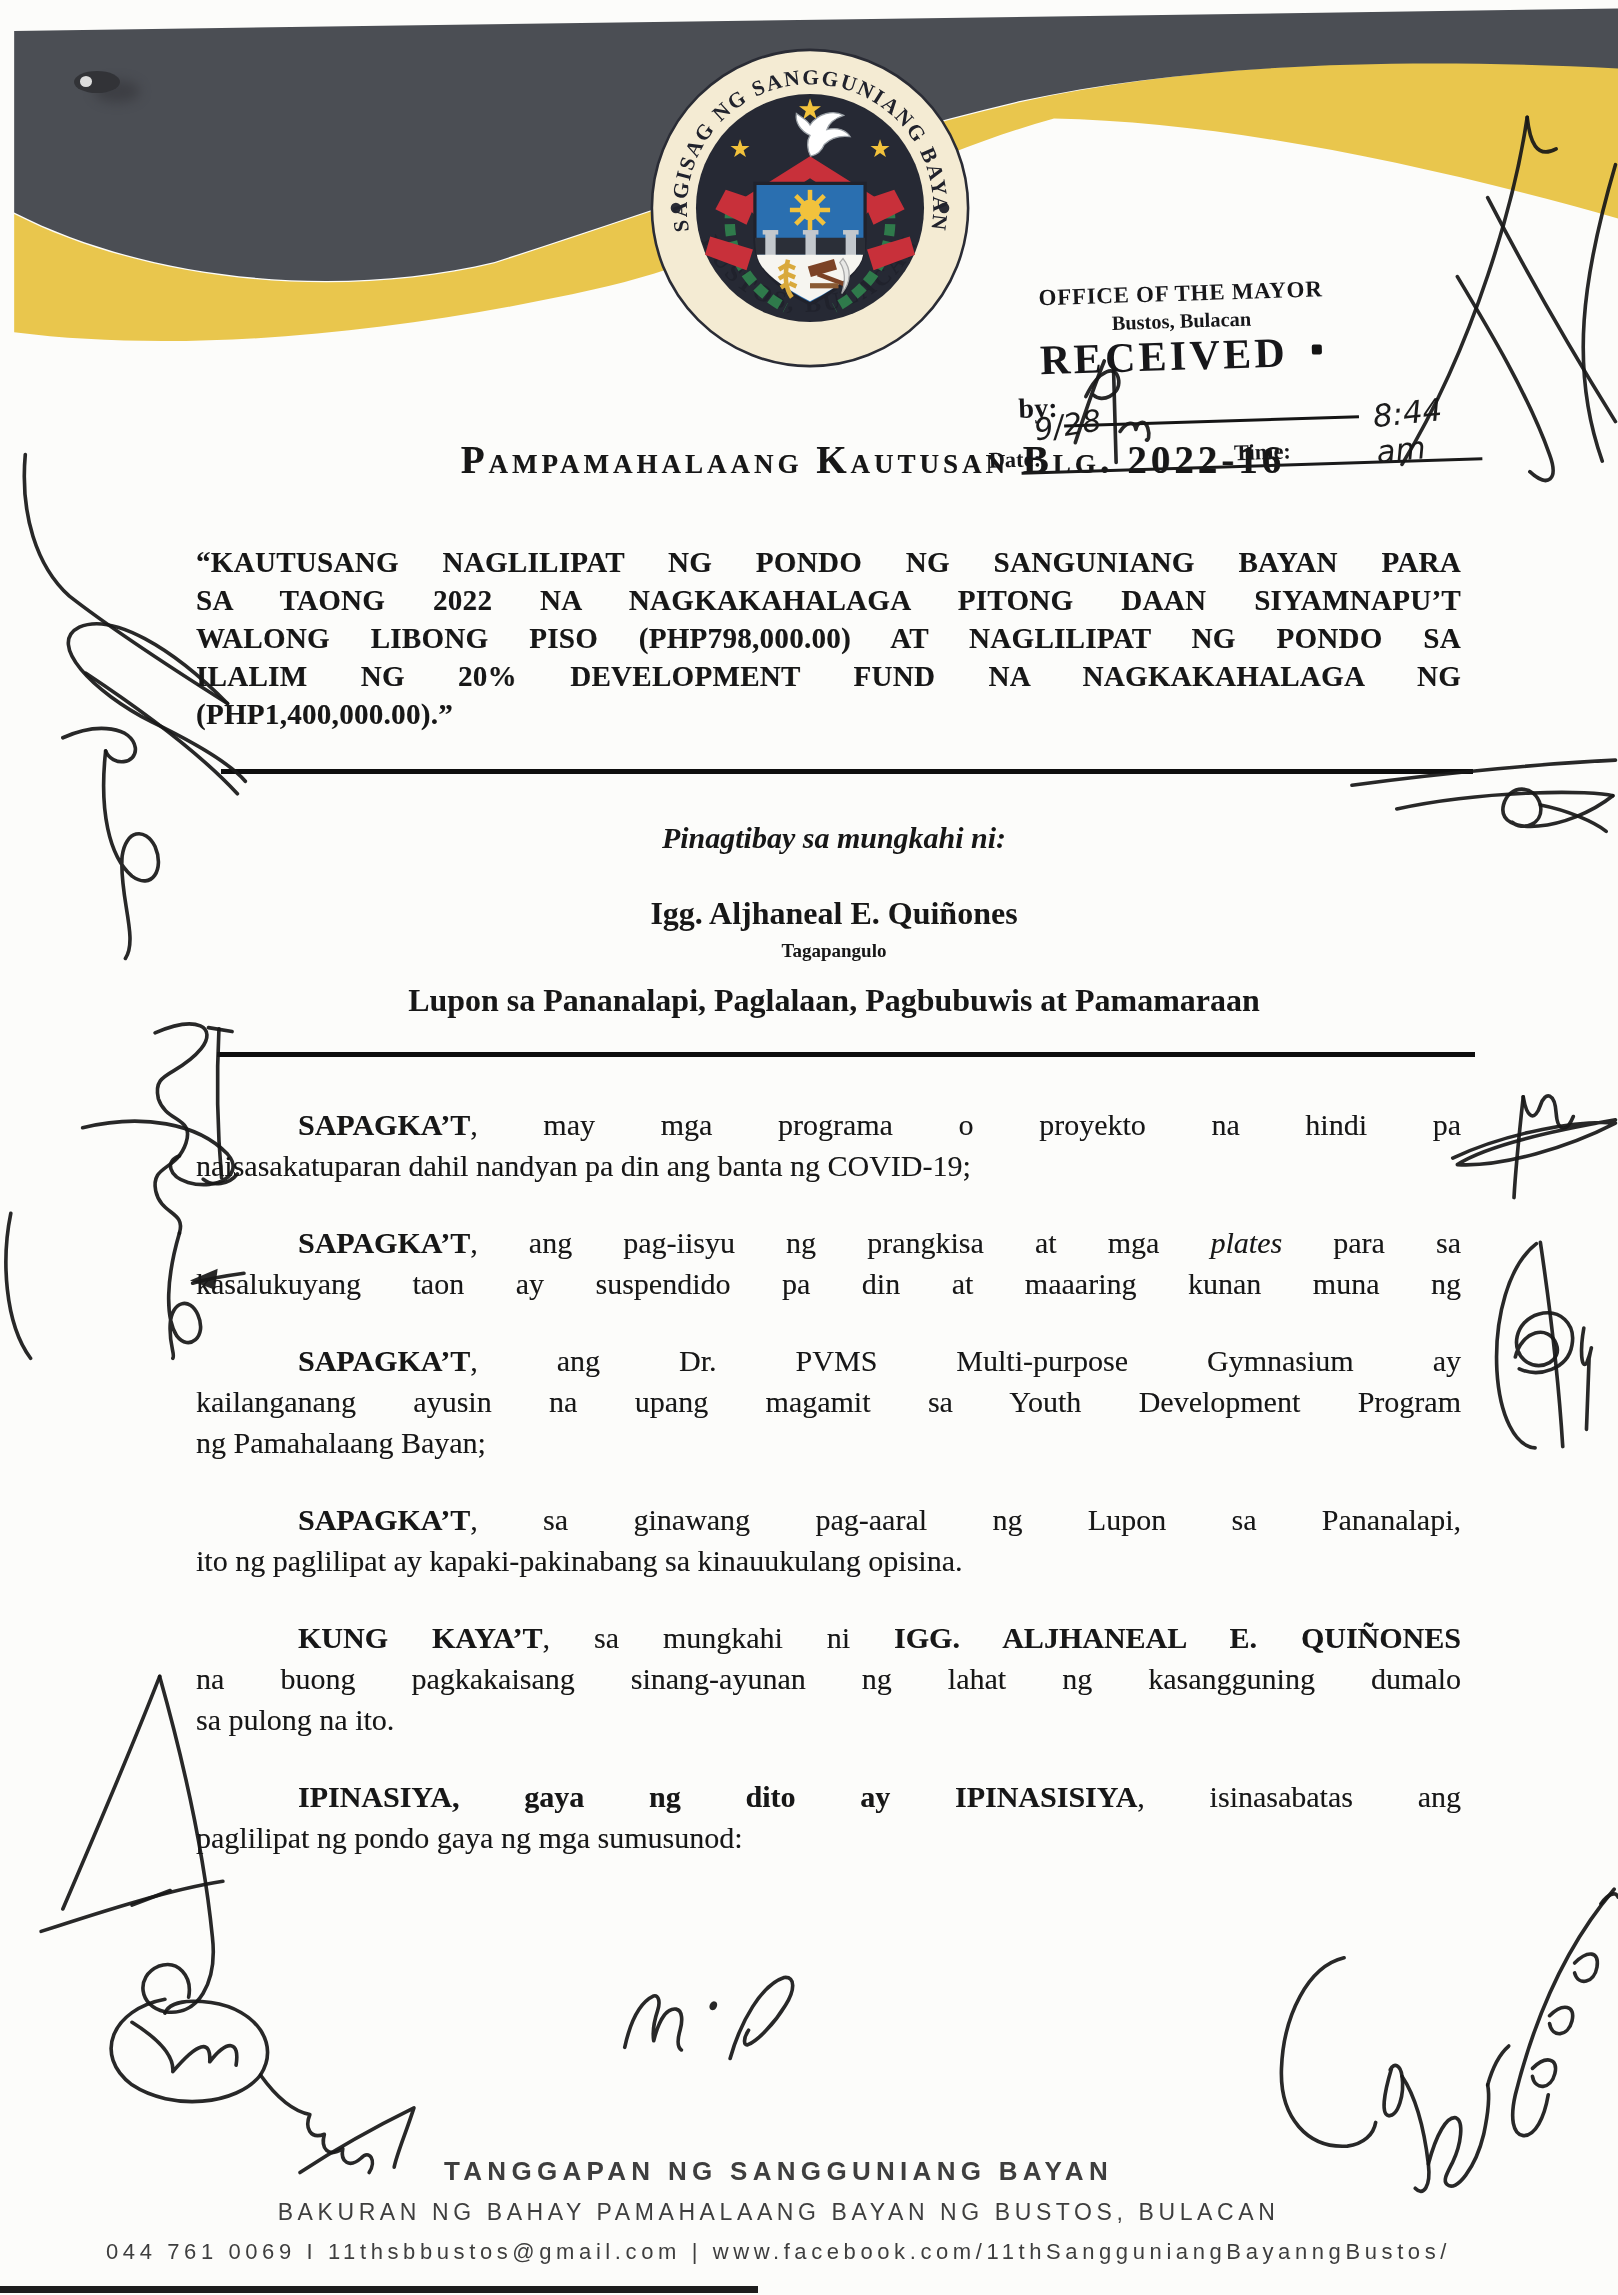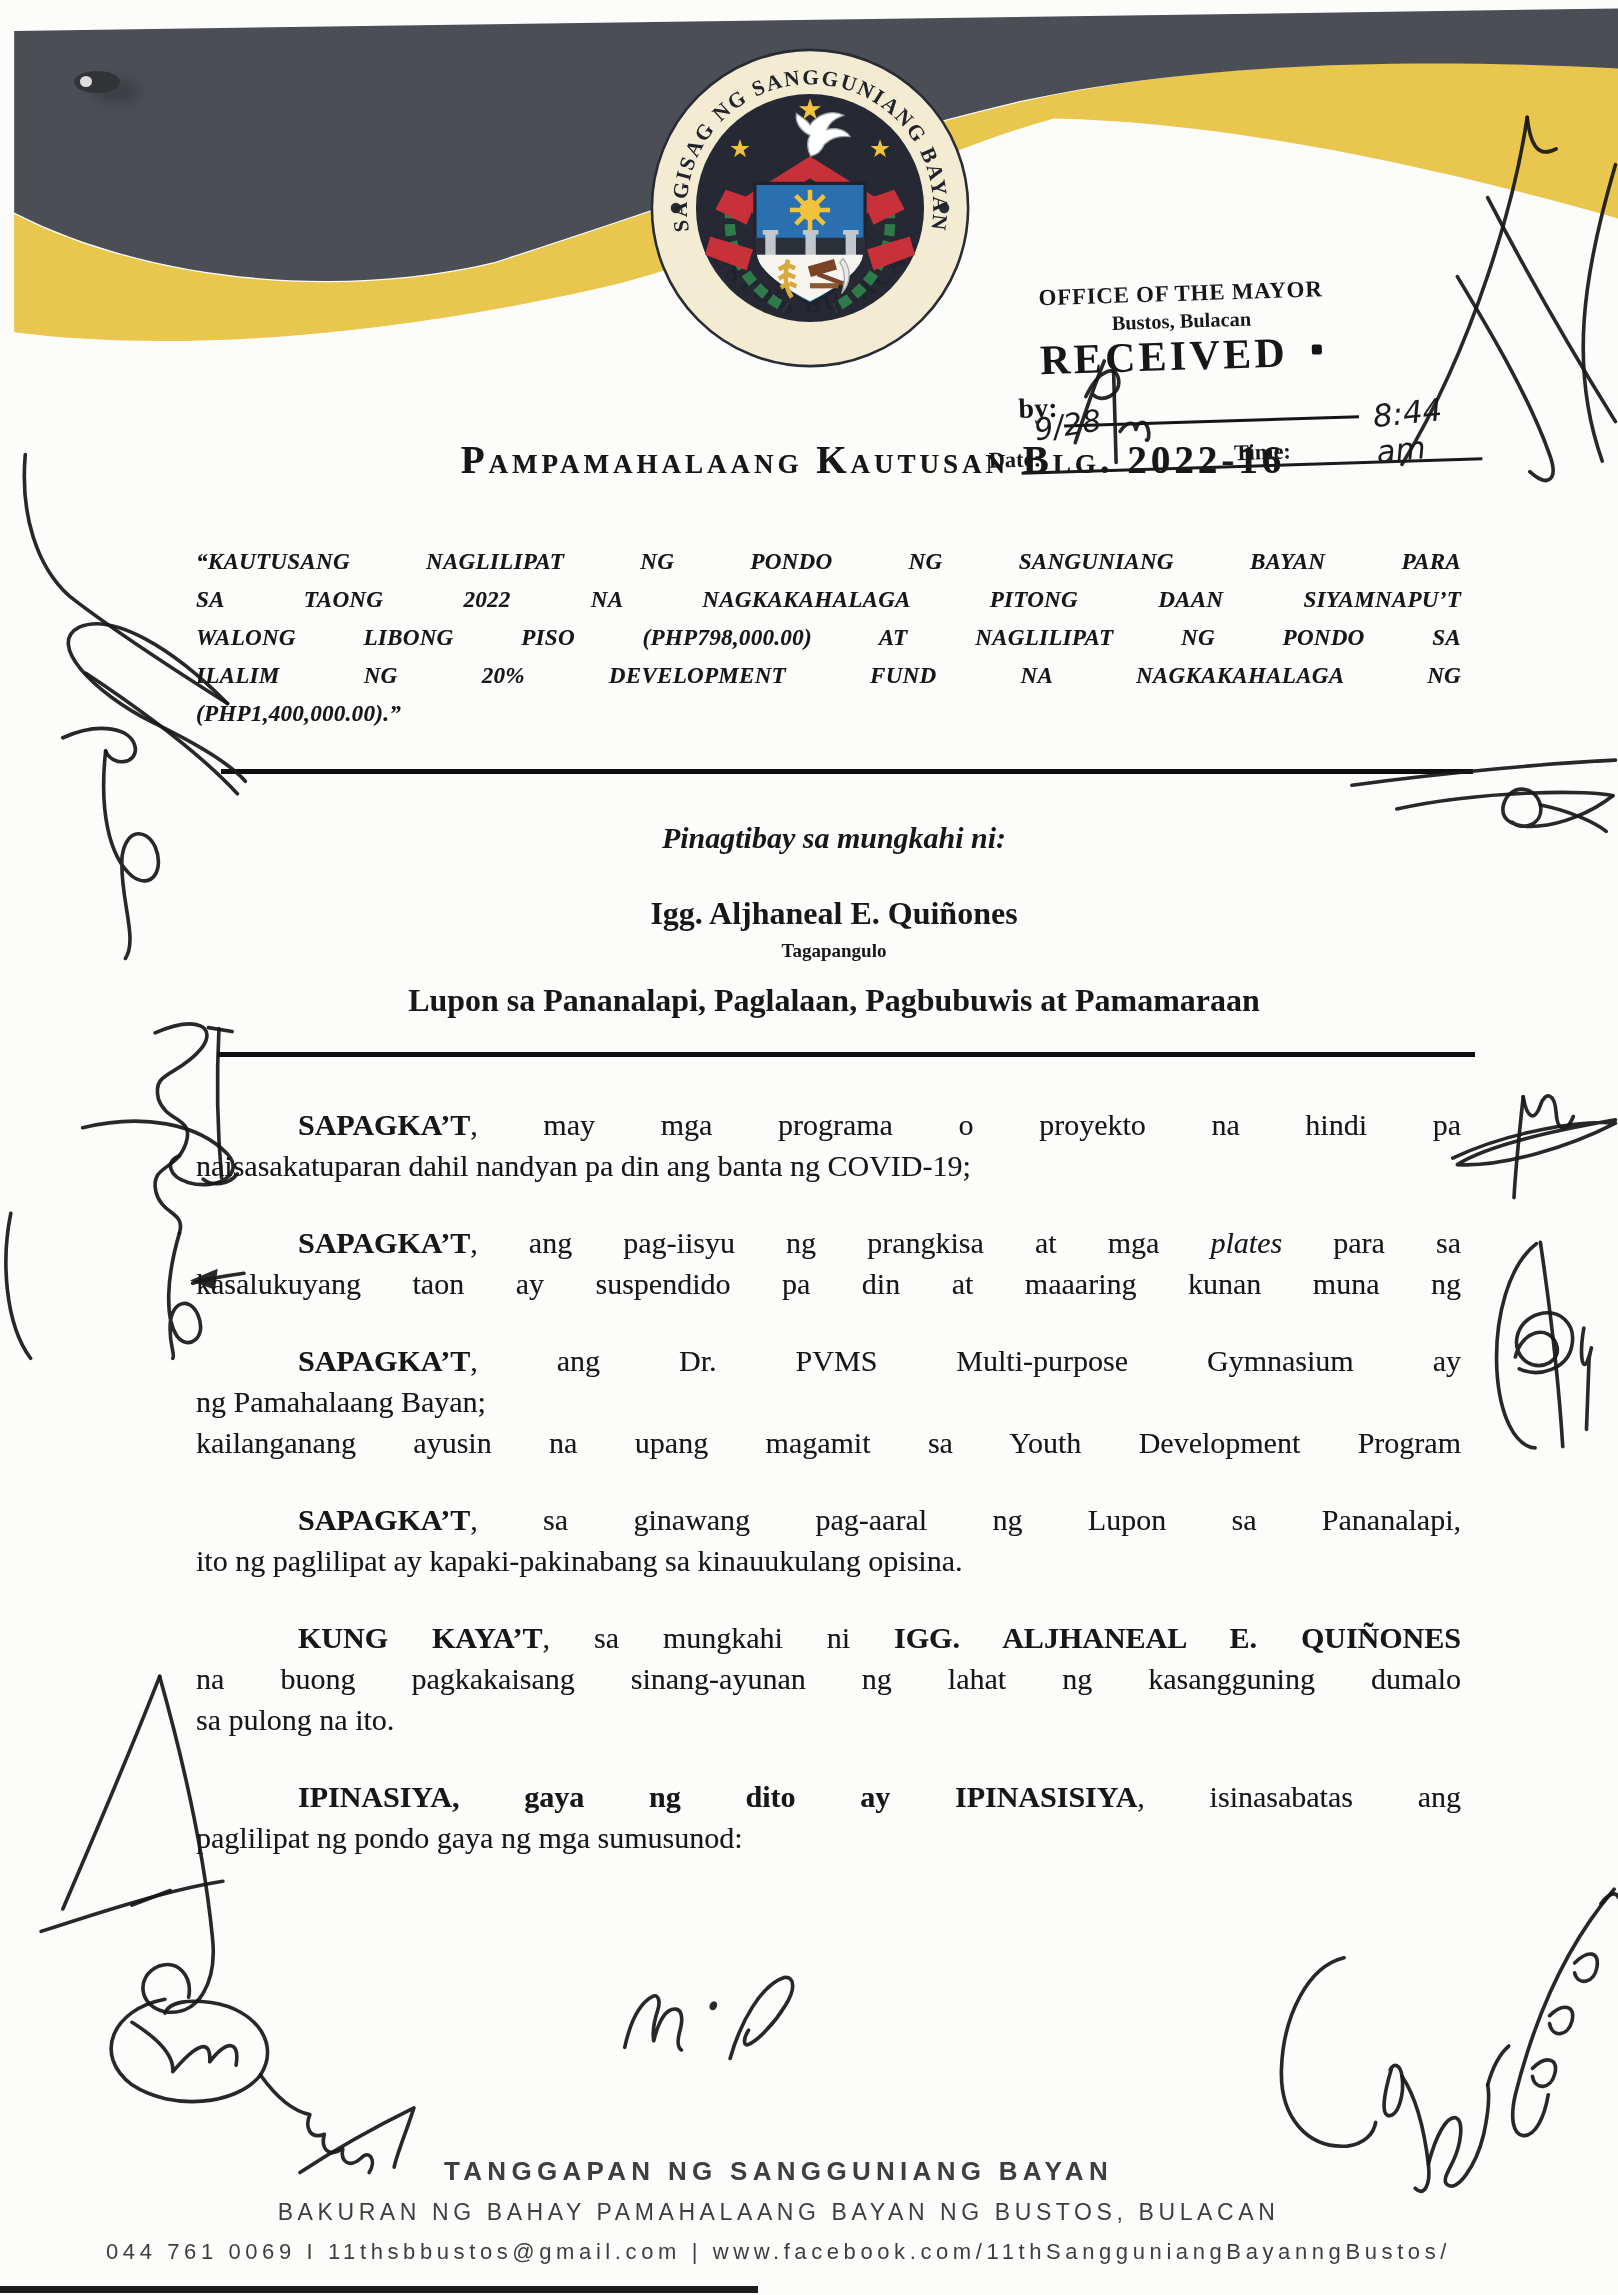--- a/index.html
+++ b/index.html
@@ -28,21 +28,21 @@
   .stamp .time-label{left:260px;top:165px;font-size:22.4px;font-weight:bold;}
   .stamp .dt-line{left:47px;top:190px;width:461px;height:3.3px;background:#1a1a1a;}
   .hand{font-family:"DejaVu Sans",sans-serif;font-style:italic;color:#1c1c1c;}
   .stamp .date-value{left:61px;top:127px;font-size:30px;transform:rotate(-7deg);}
   .stamp .time-value{left:401px;top:123px;font-size:31px;transform:rotate(-4deg);}
   
   #doc-title{left:237px;top:437px;width:1272px;text-align:center;z-index:4;
     font-variant:small-caps;font-weight:bold;font-size:39px;letter-spacing:4px;
     text-shadow:0.3px 0.3px 0 rgba(10,10,10,.45);}
   
-  #quote{left:196px;top:543px;width:1265px;z-index:4;font-size:23px;line-height:38px;font-style:italic;}
+  #quote{left:196px;top:543px;width:1265px;z-index:4;font-size:29px;line-height:38px;}
   .qline{text-align:justify;text-align-last:justify;font-weight:bold;letter-spacing:0.3px;
          text-shadow:0.3px 0.3px 0 rgba(10,10,10,.4);}
   .qline.last{text-align-last:left;}
   
   .rule{background:#0e0e0e;height:4.6px;z-index:4;}
   #rule1{left:221px;top:769px;width:1252px;}
   #rule2{left:217px;top:1052px;width:1258px;}
   
   .center-line{left:198px;width:1272px;text-align:center;z-index:4;}
   #lead-in{top:821px;font-size:30px;font-style:italic;font-weight:bold;}
@@ -196,22 +196,22 @@
       <div class="para">
         <div class="line first"><b>SAPAGKA’T</b><span>, may mga programa o proyekto na hindi pa</span></div>
         <div class="line last"><span>naisasakatuparan dahil nandyan pa din ang banta ng COVID-19;</span></div>
       </div>
       <div class="para">
         <div class="line first"><b>SAPAGKA’T</b><span>, ang pag-iisyu ng prangkisa at mga </span><i>plates</i><span> para sa</span></div>
         <div class="line"><span>kasalukuyang taon ay suspendido pa din at maaaring kunan muna ng</span></div>
       </div>
       <div class="para">
         <div class="line first"><b>SAPAGKA’T</b><span>, ang Dr. PVMS Multi-purpose Gymnasium ay</span></div>
+        <div class="line"><span>kailanganang ayusin na upang magamit sa Youth Development Program</span></div>
         <div class="line last"><span>ng Pamahalaang Bayan;</span></div>
-        <div class="line"><span>kailanganang ayusin na upang magamit sa Youth Development Program</span></div>
       </div>
       <div class="para">
         <div class="line first"><b>SAPAGKA’T</b><span>, sa ginawang pag-aaral ng Lupon sa Pananalapi,</span></div>
         <div class="line last"><span>ito ng paglilipat ay kapaki-pakinabang sa kinauukulang opisina.</span></div>
       </div>
       <div class="para">
         <div class="line first"><b>KUNG KAYA’T</b><span>, sa mungkahi ni </span><b>IGG. ALJHANEAL E. QUIÑONES</b></div>
         <div class="line"><span>na buong pagkakaisang sinang-ayunan ng lahat ng kasangguning dumalo</span></div>
         <div class="line last"><span>sa pulong na ito.</span></div>
       </div>

